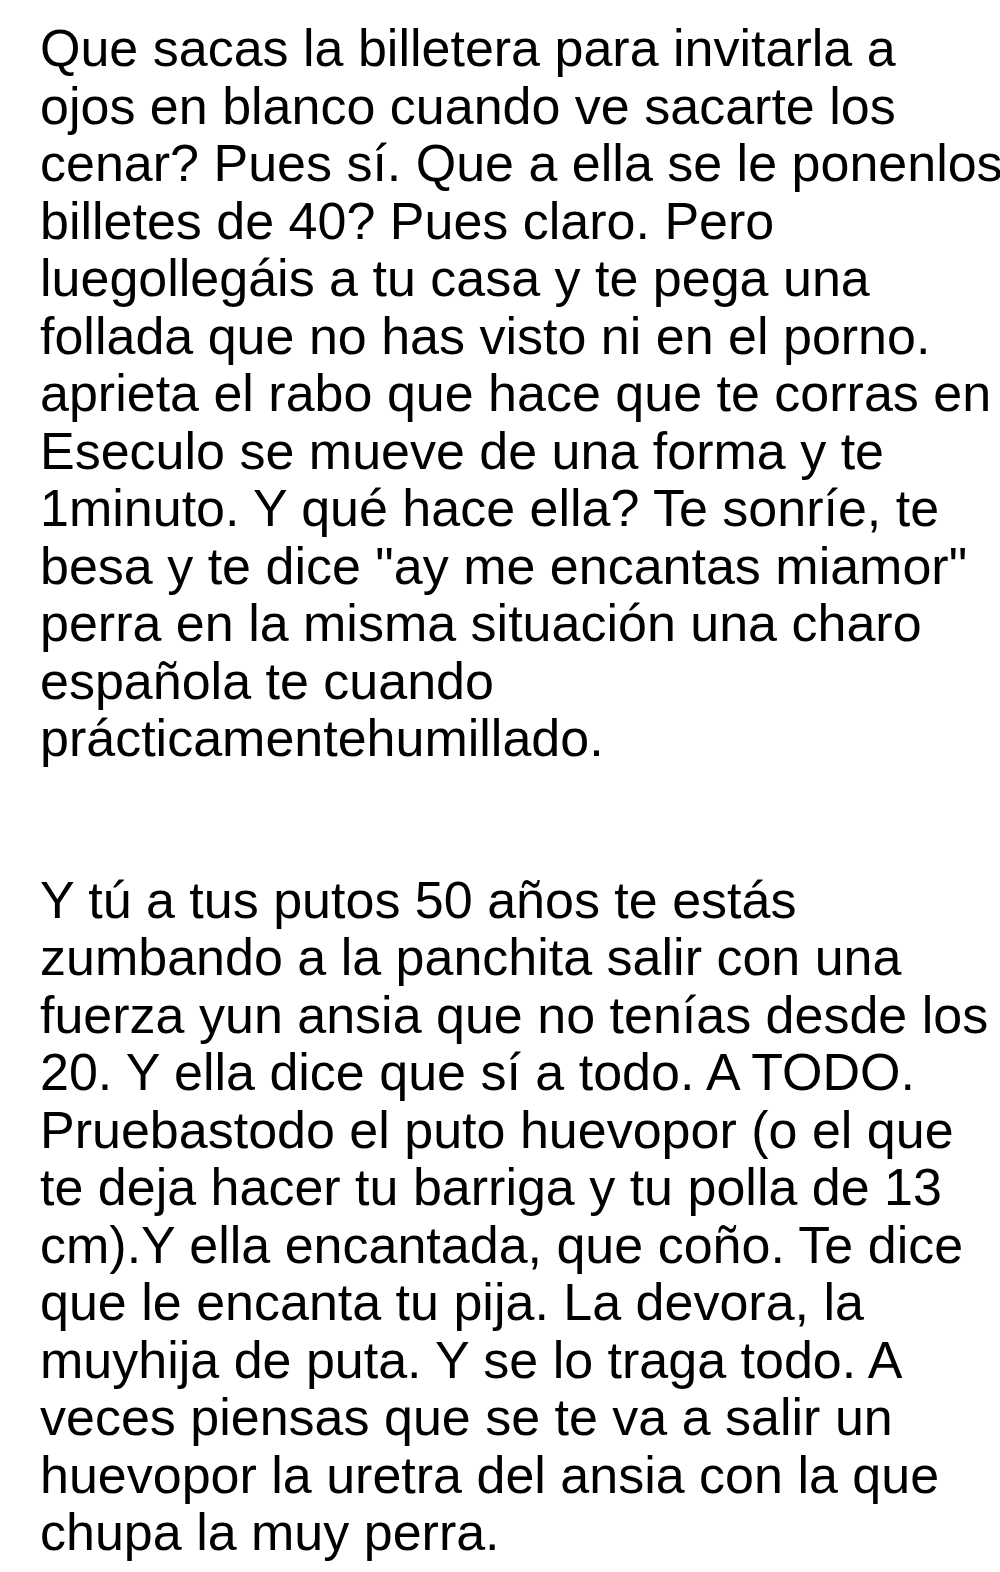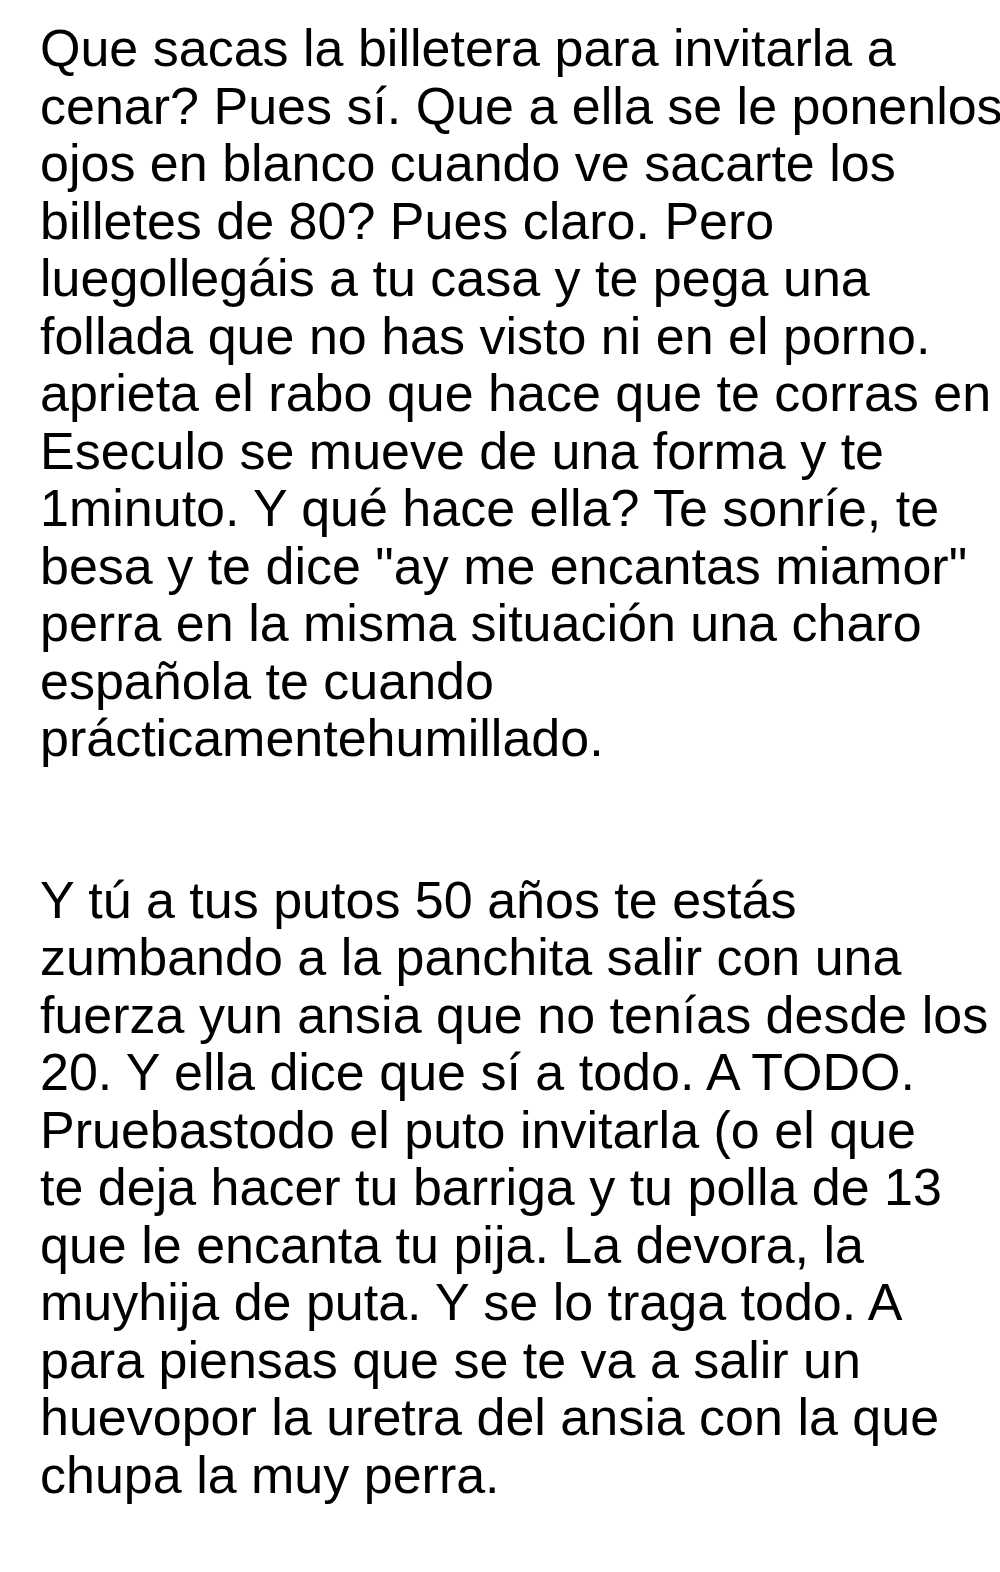--- a/index.html
+++ b/index.html
@@ -32,40 +32,41 @@
   .paragraph-gap {
     height: 104px;
   }
 </style>
 </head>
 <body style="background: rgb(255, 255, 255);">
 
 <div class="page" style="color: rgb(0, 0, 0);">
   <div class="paragraph">
       <div class="line">Que sacas la billetera para invitarla a</div>
+      <div class="line">ojos en blanco cuando ve sacarte los</div>
       <div class="line">cenar? Pues sí. Que a ella se le ponenlos</div>
-      <div class="line">ojos en blanco cuando ve sacarte los</div>
-      <div class="line">billetes de 80? Pues claro. Pero</div>
+      <div class="line">billetes de 40? Pues claro. Pero</div>
       <div class="line">luegollegáis a tu casa y te pega una</div>
       <div class="line">follada que no has visto ni en el porno.</div>
       <div class="line">aprieta el rabo que hace que te corras en</div>
       <div class="line">Eseculo se mueve de una forma y te</div>
       <div class="line">1minuto. Y qué hace ella? Te sonríe, te</div>
       <div class="line">besa y te dice "ay me encantas miamor"</div>
       <div class="line">perra en la misma situación una charo</div>
       <div class="line">española te cuando</div>
       <div class="line">prácticamentehumillado.</div>
     </div>
   <div class="paragraph-gap"></div>
   <div class="paragraph">
       <div class="line">Y tú a tus putos 50 años te estás</div>
       <div class="line">zumbando a la panchita salir con una</div>
       <div class="line">fuerza yun ansia que no tenías desde los</div>
       <div class="line">20. Y ella dice que sí a todo. A TODO.</div>
-      <div class="line">Pruebastodo el puto invitarla (o el que</div>
+      <div class="line">Pruebastodo el puto huevopor (o el que</div>
       <div class="line">te deja hacer tu barriga y tu polla de 13</div>
+      <div class="line">cm).Y ella encantada, que coño. Te dice</div>
       <div class="line">que le encanta tu pija. La devora, la</div>
       <div class="line">muyhija de puta. Y se lo traga todo. A</div>
-      <div class="line">para piensas que se te va a salir un</div>
+      <div class="line">veces piensas que se te va a salir un</div>
       <div class="line">huevopor la uretra del ansia con la que</div>
       <div class="line">chupa la muy perra.</div>
     </div>
 </div>
 
 </body></html>

